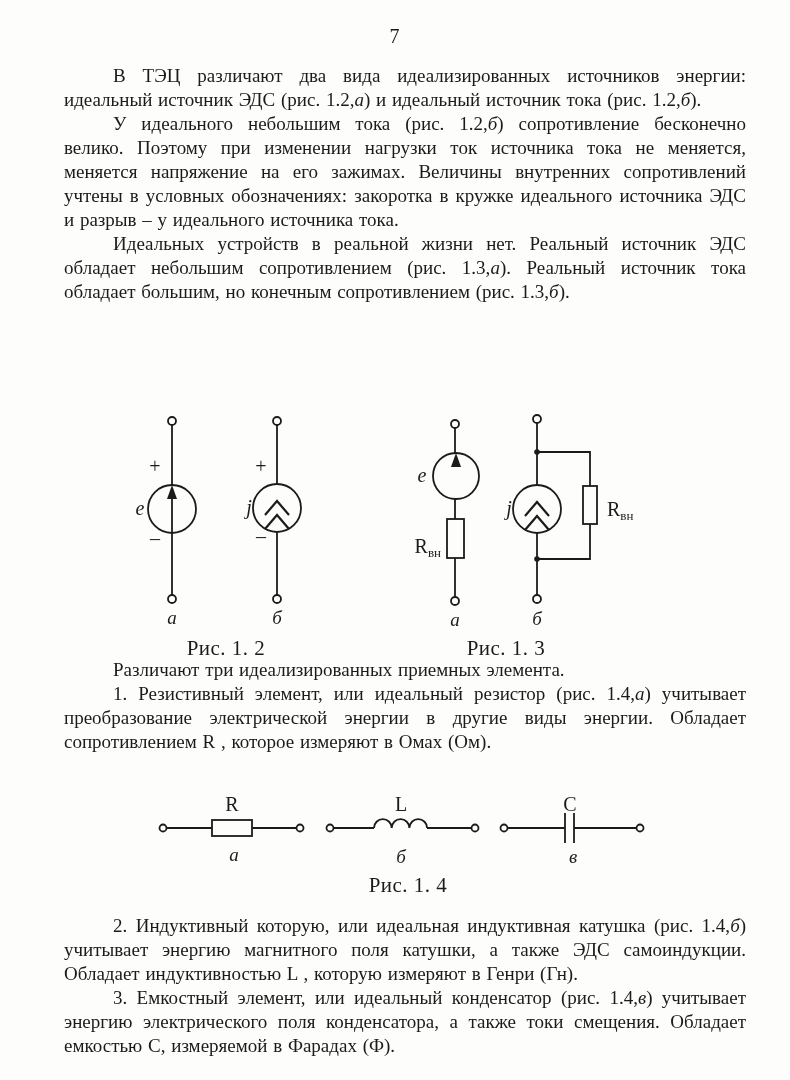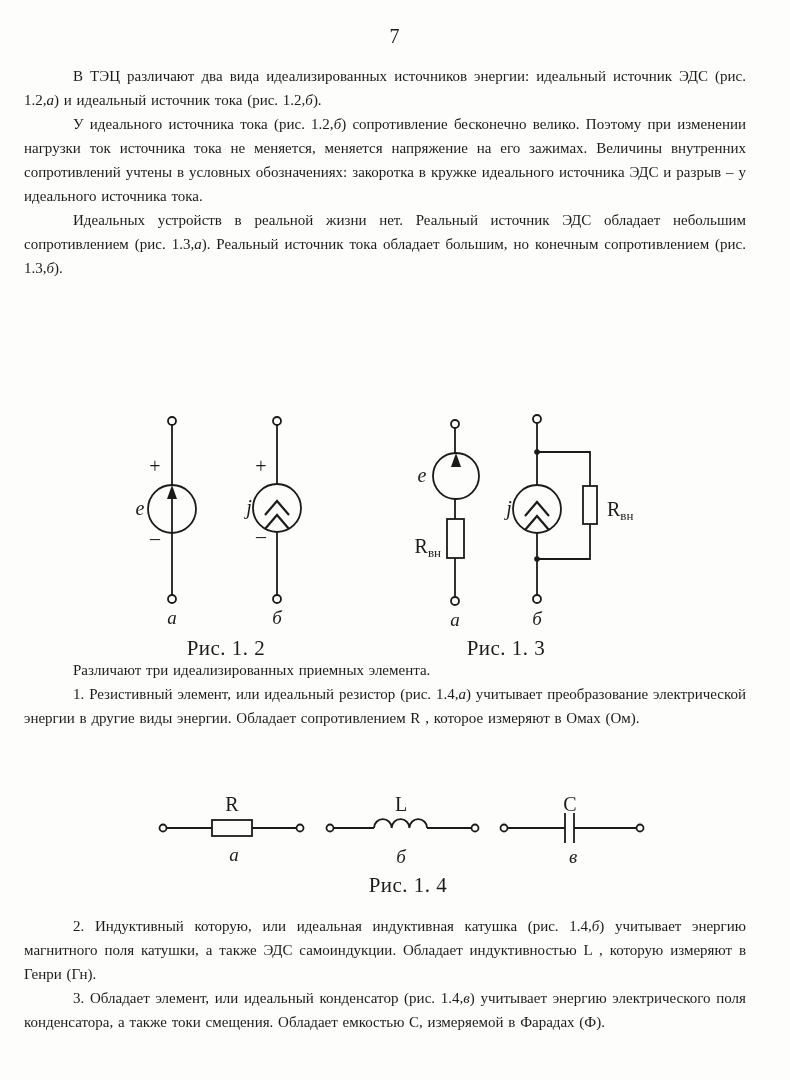--- a/index.html
+++ b/index.html
@@ -14,22 +14,22 @@
     box-sizing:border-box;
     padding-top:24px;
   }
   .pageno{
     text-align:center;
     font-size:20px;
     line-height:24px;
     letter-spacing:1px;
   }
   .textcol{
-    margin:0 44px 0 24px;
-    font-size:15px;
+    margin:0 44px 0 64px;
+    font-size:19px;
     line-height:24px;
   }
   .textcol-top{margin-top:16px;min-height:336px;}
   .textcol-mid{min-height:120px;}
   .textcol-bottom{margin-top:14px;}
   p.para{
     margin:0;
     text-align:justify;
     text-indent:49px;
     word-spacing:1px;
@@ -53,21 +53,21 @@
 </style>
 </head>
 <body>
 
 <div class="page">
 
   <div class="pageno">7</div>
 
   <div id="paras-top" class="textcol textcol-top">
       <p class="para"><span>В ТЭЦ различают два вида идеализированных источников энергии: идеальный источник ЭДС (рис. 1.2,</span><span class="i">а</span><span>) и идеальный источник тока (рис. 1.2,</span><span class="i">б</span><span>).</span></p>
-      <p class="para"><span>У идеального источника тока (рис. 1.2,</span><span class="i">б</span><span>) сопротивление бесконечно велико. Поэтому при изменении нагрузки ток источника тока не меняется, меняется напряжение на его зажимах. Величины внутренних сопротивлений учтены в условных обозначениях: закоротка в кружке идеального источника ЭДС и разрыв – у идеального источника тока.</span></p>
+      <p class="para"><span>У идеального небольшим тока (рис. 1.2,</span><span class="i">б</span><span>) сопротивление бесконечно велико. Поэтому при изменении нагрузки ток источника тока не меняется, меняется напряжение на его зажимах. Величины внутренних сопротивлений учтены в условных обозначениях: закоротка в кружке идеального источника ЭДС и разрыв – у идеального источника тока.</span></p>
       <p class="para"><span>Идеальных устройств в реальной жизни нет. Реальный источник ЭДС обладает небольшим сопротивлением (рис. 1.3,</span><span class="i">а</span><span>). Реальный источник тока обладает большим, но конечным сопротивлением (рис. 1.3,</span><span class="i">б</span><span>).</span></p>
     </div>
 
   <svg class="fig" width="790" height="258" viewBox="0 398 790 258" xmlns="http://www.w3.org/2000/svg">
 
     <g>
       <line class="ink-line" x1="172" y1="423" x2="172" y2="593"></line>
       <circle class="comp" cx="172" cy="507" r="24" fill="none"></circle>
       <line class="ink-line" x1="172" y1="487" x2="172" y2="530"></line>
       <polygon class="arrow" points="172,483 167,497 177,497"></polygon>
@@ -169,16 +169,16 @@
       <circle class="terminal" cx="640" cy="826" r="3.5"></circle>
       <text class="sym" text-anchor="middle" x="570" y="809">C</text>
       <text class="sublabel" text-anchor="middle" x="573" y="861">в</text>
     </g>
 
     <text class="caption" text-anchor="middle" x="408" y="890">Рис. 1. 4</text>
   </svg>
 
   <div id="paras-bottom" class="textcol textcol-bottom">
       <p class="para"><span>2. </span><span class="b">Индуктивный которую,</span><span> или </span><span class="b">идеальная индуктивная катушка</span><span> (рис. 1.4,</span><span class="i">б</span><span>) учитывает энергию магнитного поля катушки, а также ЭДС самоиндукции. Обладает индуктивностью L , которую измеряют в Генри (Гн).</span></p>
-      <p class="para"><span>3. </span><span class="b">Обладает элемент,</span><span> или </span><span class="b">идеальный конденсатор</span><span> (рис. 1.4,</span><span class="i">в</span><span>) учитывает энергию электрического поля конденсатора, а также токи смещения. Обладает емкостью С, измеряемой в Фарадах (Ф).</span></p>
+      <p class="para"><span>3. </span><span class="b">Емкостный элемент,</span><span> или </span><span class="b">идеальный конденсатор</span><span> (рис. 1.4,</span><span class="i">в</span><span>) учитывает энергию электрического поля конденсатора, а также токи смещения. Обладает емкостью С, измеряемой в Фарадах (Ф).</span></p>
     </div>
 
 </div>
 
 </body></html>

